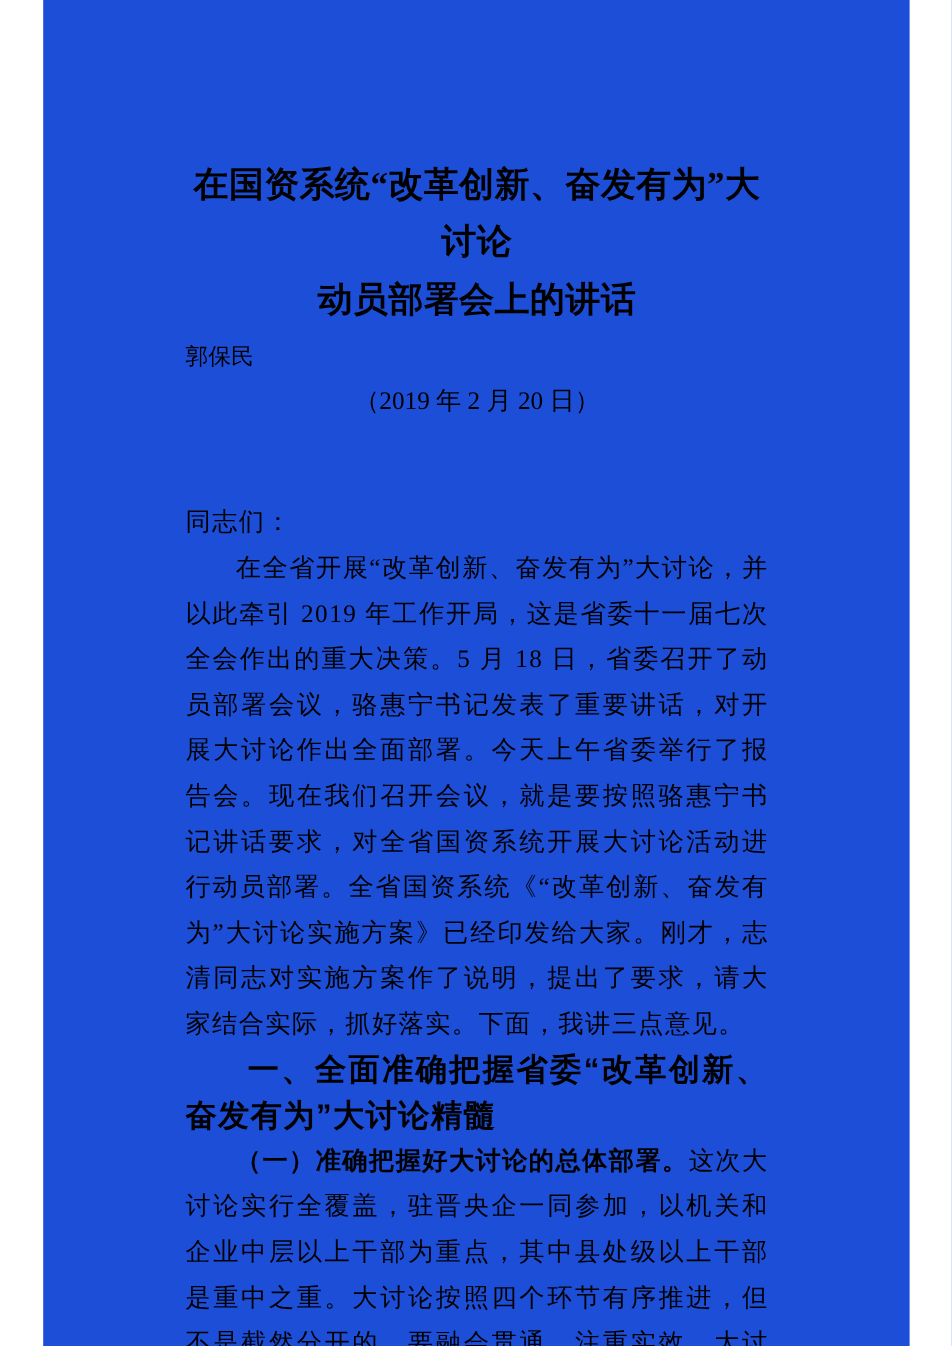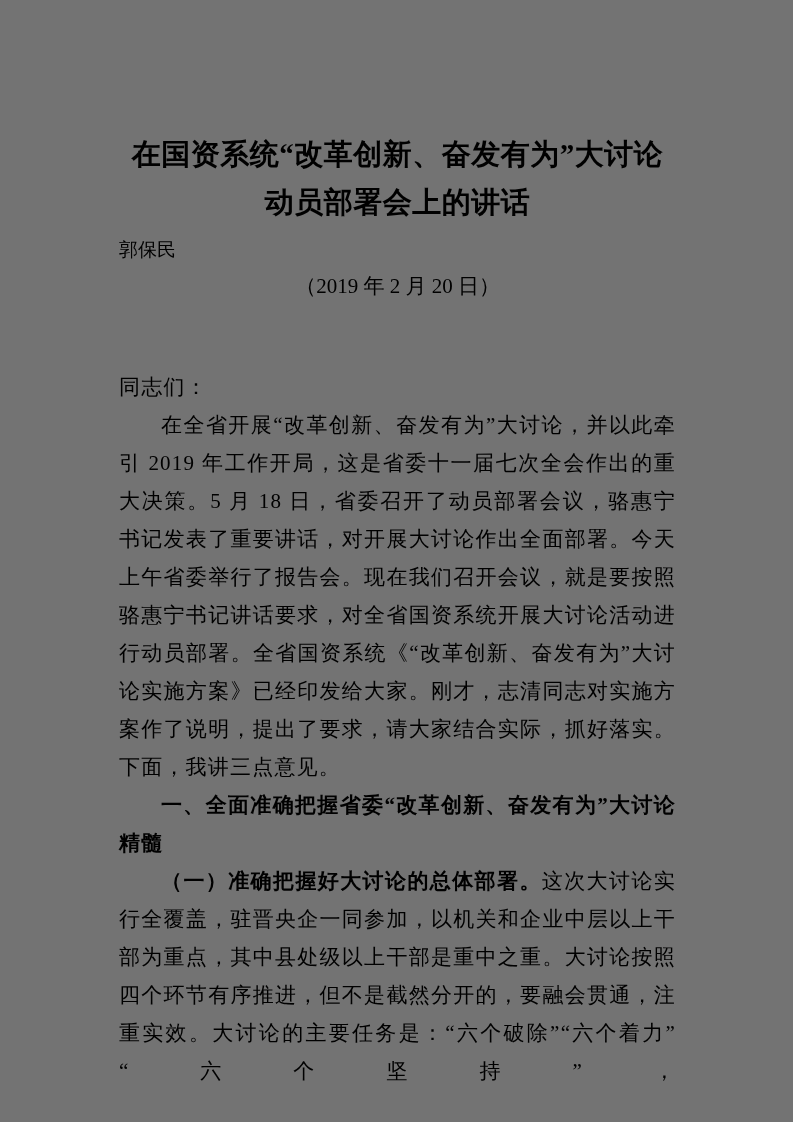--- a/index.html
+++ b/index.html
@@ -2,24 +2,24 @@
 <html lang="zh"><head>
 <meta charset="utf-8">
 <style>
   html, body {
     margin: 0;
     padding: 0;
     background: #ffffff;
   }
   .page {
     position: relative;
-    width: 793px;
+    width: 722px;
     height: 1122px;
     margin: 0 auto;
-    background: #737373;
+    background: #1d4ed8;
     box-sizing: border-box;
     padding: 130px 117px 0 119px;
     overflow: hidden;
     color: #000000;
     font-family: "Liberation Serif", "DejaVu Serif", serif;
   }
   .title {
     margin: 0;
     font-size: 29px;
     font-weight: 700;
@@ -47,23 +47,23 @@
     text-align: justify;
     text-justify: inter-ideograph;
     text-justify: inter-character;
   }
   .doc-body p, .doc-body h2 {
     margin: 0;
     padding: 0;
   }
   .indent { text-indent: 2em; }
   .heading {
-    font-family: Liberation Serif, serif;
+    font-family: Liberation Sans, sans-serif;
     font-weight: 700;
-    font-size: 21px;
+    font-size: 26px;
     line-height: 38px;
   }
   .lead {
     font-weight: 700;
   }
   .continued {
     text-align-last: justify;
   }
 </style>
 </head>

